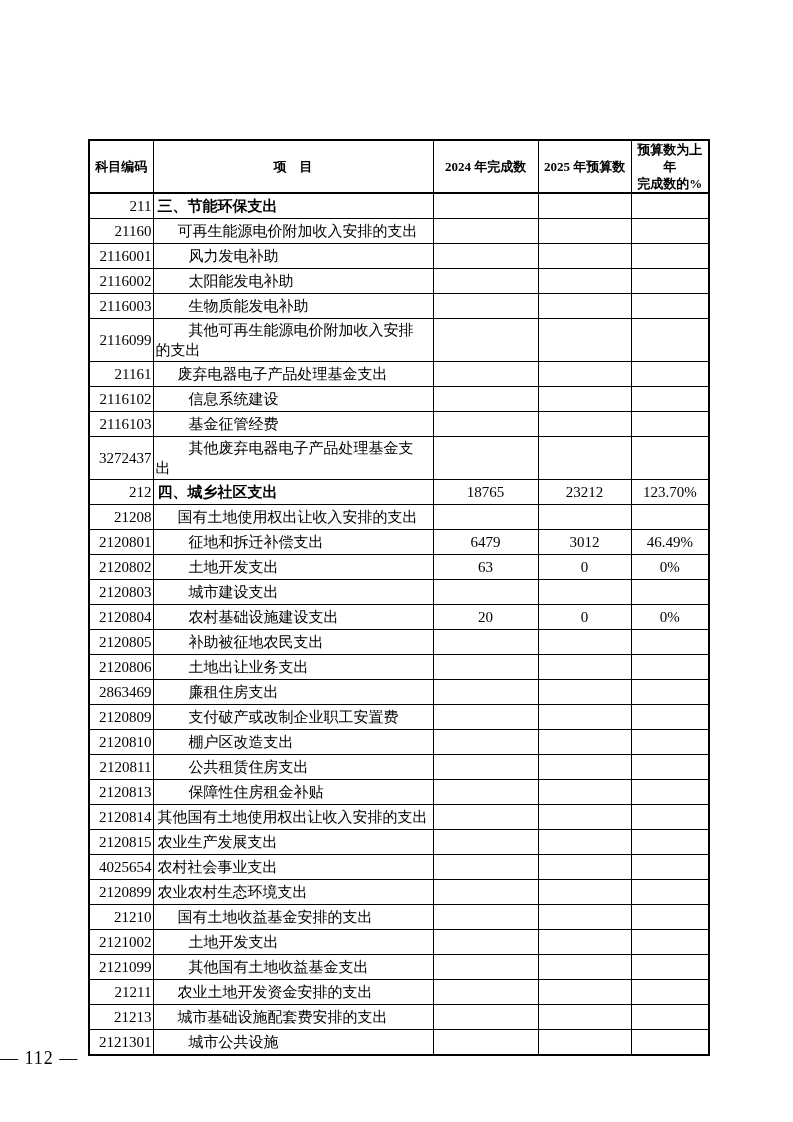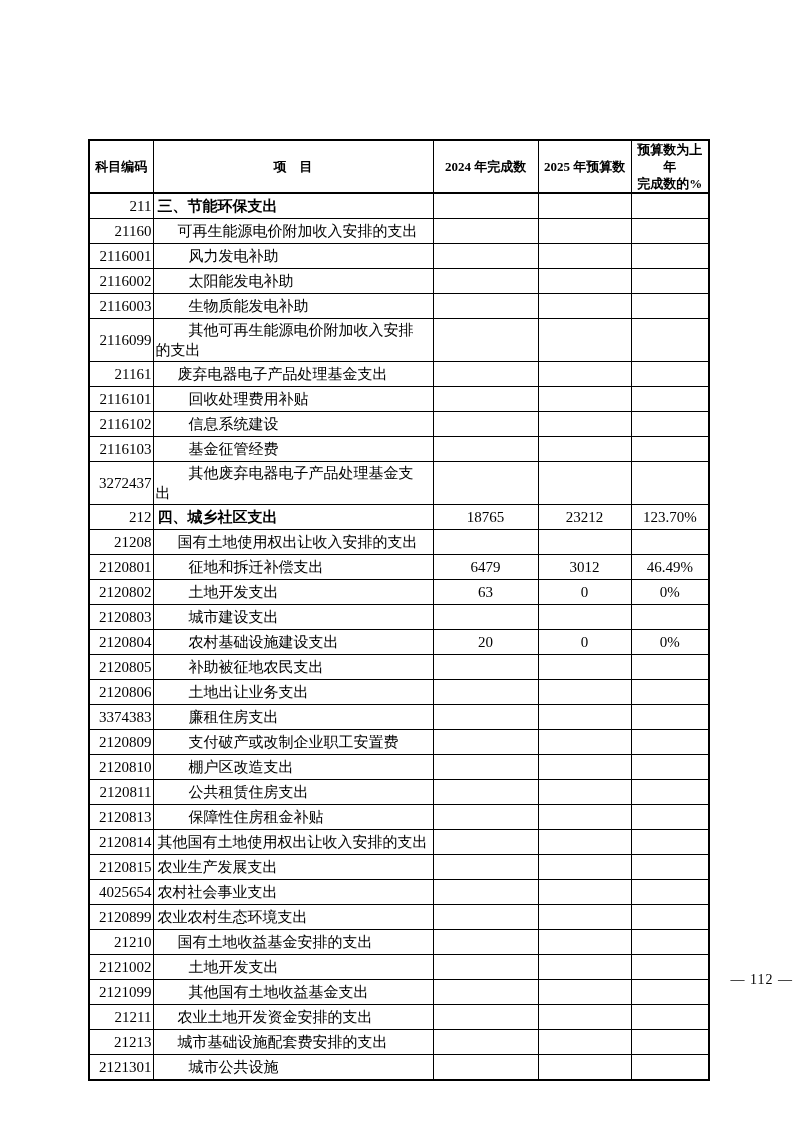--- a/index.html
+++ b/index.html
@@ -35,22 +35,22 @@
     height:22px;padding:0;
   }
   td.code{text-align:right;padding-left:3px;padding-right:1px;}
   td.item{white-space:pre-line;padding:1px 2px;margin-top:13px;}
   td.num{text-align:center;}
   .ind0{text-indent:2px;}
   .ind1{text-indent:22px;}
   .ind2{text-indent:33px;}
   .b{font-weight:bold;}
   .pageno{
-    position:absolute;top:972px;left:0;width:100%;
-    text-align:right;font-size:14px;letter-spacing:1px;
+    position:absolute;top:1048px;left:0;width:100%;
+    text-align:left;font-size:18px;letter-spacing:1px;
   }
 </style>
 </head>
 <body>
 
 <div class="page">
 
   <table class="budget">
     <colgroup>
       <col class="c-code">
@@ -120,27 +120,20 @@
   </tr>
 
   <tr>
     <td class="code">21161</td>
     <td class="item ind1">废弃电器电子产品处理基金支出</td>
     <td class="num"></td>
     <td class="num"></td>
     <td class="num"></td>
   </tr>
 
-  <tr>
-    <td class="code">2116101</td>
-    <td class="item ind2">回收处理费用补贴</td>
-    <td class="num"></td>
-    <td class="num"></td>
-    <td class="num"></td>
-  </tr>
 
   <tr>
     <td class="code">2116102</td>
     <td class="item ind2">信息系统建设</td>
     <td class="num"></td>
     <td class="num"></td>
     <td class="num"></td>
   </tr>
 
   <tr>
@@ -218,21 +211,21 @@
 
   <tr>
     <td class="code">2120806</td>
     <td class="item ind2">土地出让业务支出</td>
     <td class="num"></td>
     <td class="num"></td>
     <td class="num"></td>
   </tr>
 
   <tr>
-    <td class="code">3374383</td>
+    <td class="code">2863469</td>
     <td class="item ind2">廉租住房支出</td>
     <td class="num"></td>
     <td class="num"></td>
     <td class="num"></td>
   </tr>
 
   <tr>
     <td class="code">2120809</td>
     <td class="item ind2">支付破产或改制企业职工安置费</td>
     <td class="num"></td>

